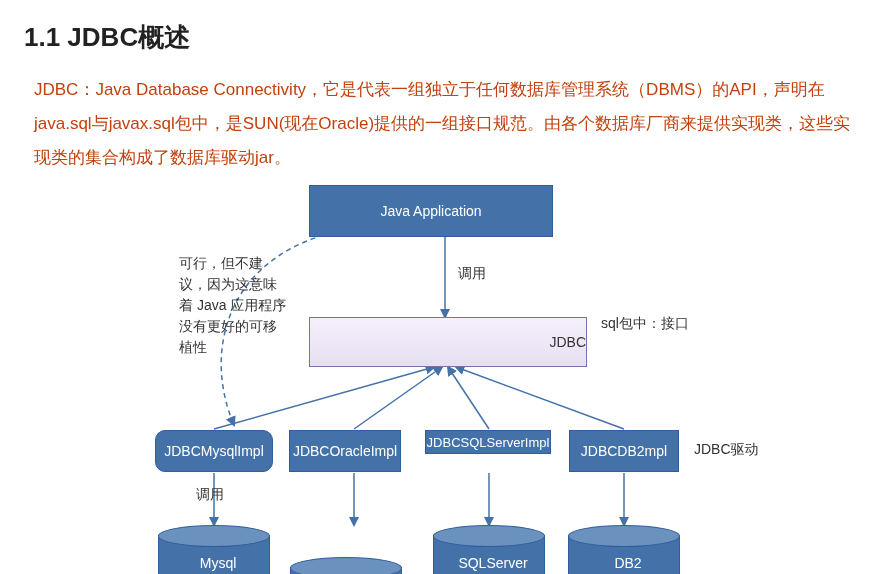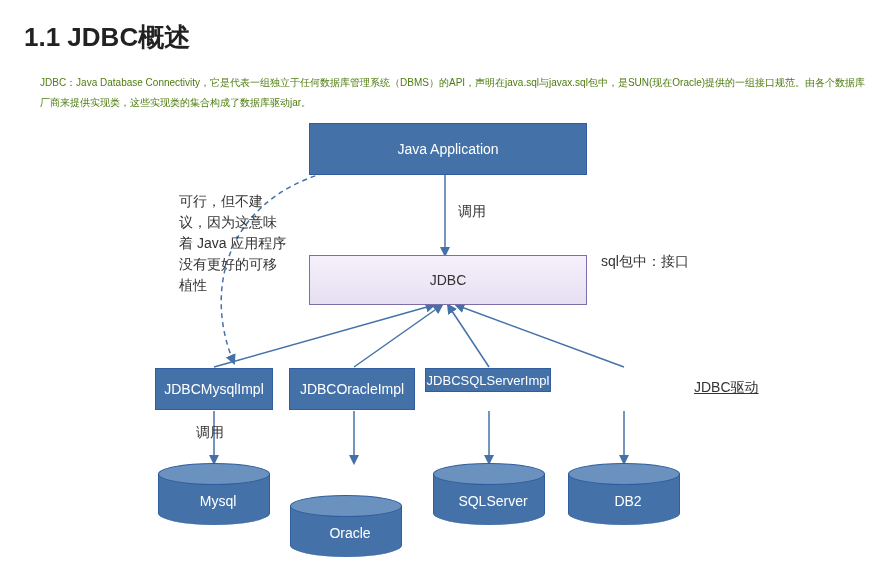--- a/index.html
+++ b/index.html
@@ -11,24 +11,24 @@
     color: #333;
     width: 890px;
   }
   h1.title {
     font-size: 26px;
     font-weight: 700;
     color: #222;
     margin: 0 0 18px 0;
   }
   p.desc {
-    font-size: 10px;
+    font-size: 17px;
     line-height: 2.0;
-    color: #4d7c0f;
-    margin: 0 0 10px 16px;
+    color: #c2410c;
+    margin: 0 0 10px 10px;
   }
   .diagram {
     position: relative;
     height: 430px;
     margin-top: 4px;
   }
   .box {
     position: absolute;
     display: flex;
     align-items: center;
@@ -38,20 +38,21 @@
     border: 1px solid #2f5d9e;
   }
   .box-blue {
     background: #4472a8;
     color: #fff;
   }
   .box-purple {
     background: linear-gradient(#f5f0fb, #e6dff2);
     color: #333;
     border: 1px solid #7d6da8;
+    justify-content: flex-end;
   }
   .note {
     position: absolute;
     font-size: 14px;
     color: #333;
     line-height: 1.5;
   }
   .cyl {
     position: absolute;
     width: 112px;
@@ -117,45 +118,48 @@
     <line x1="418" y1="182" x2="330" y2="244" stroke="#4472a8" stroke-width="1.5" marker-start="url(#arrow)"></line>
     <line x1="424" y1="182" x2="465" y2="244" stroke="#4472a8" stroke-width="1.5" marker-start="url(#arrow)"></line>
     <line x1="432" y1="182" x2="600" y2="244" stroke="#4472a8" stroke-width="1.5" marker-start="url(#arrow)"></line>
 
     <line x1="190" y1="288" x2="190" y2="340" stroke="#4472a8" stroke-width="1.5" marker-end="url(#arrow)"></line>
     <line x1="330" y1="288" x2="330" y2="340" stroke="#4472a8" stroke-width="1.5" marker-end="url(#arrow)"></line>
     <line x1="465" y1="288" x2="465" y2="340" stroke="#4472a8" stroke-width="1.5" marker-end="url(#arrow)"></line>
     <line x1="600" y1="288" x2="600" y2="340" stroke="#4472a8" stroke-width="1.5" marker-end="url(#arrow)"></line>
   </svg>
 
-  <div class="box box-blue" style="left:285px; top:0; width:278px; height:52px;">
+  <div class="box box-blue" style="left:285px; top:0; width:244px; height:52px;">
     <span>Java Application</span>
   </div>
 
   <div class="note" style="left:434px; top:78px;">调用</div>
 
   <div class="note" style="left:155px; top:68px; width:110px;">可行，但不建议，因为这意味着 Java 应用程序没有更好的可移植性</div>
 
   <div class="box box-purple" style="left:285px; top:132px; width:278px; height:50px;">
     <span>JDBC</span>
   </div>
 
   <div class="note" style="left:577px; top:128px;">sql包中：接口</div>
 
-  <div class="box box-blue" style="left:131px; top:245px; width:118px; height:42px;">
+  <div class="box box-blue" style="left:131px; top:245px; width:118px; height:42px;border-radius:10px;">
     <span>JDBCMysqlImpl</span>
   </div>
-  <div class="box box-blue" style="left:265px; top:245px; width:126px; height:42px;">
+  <div class="box box-blue" style="left:265px; top:245px; width:112px; height:42px;">
     <span>JDBCOracleImpl</span>
   </div>
   <div class="box box-blue" style="left:401px; top:245px; width:126px; height:24px; font-size:13px;">
     <span>JDBCSQLServerImpl</span>
   </div>
+  <div class="box box-blue" style="left:545px; top:245px; width:110px; height:42px;">
+    <span>JDBCDB2mpl</span>
+  </div>
 
-  <div class="note" style="left:670px; top:254px;text-decoration:underline;">JDBC驱动</div>
+  <div class="note" style="left:670px; top:254px;">JDBC驱动</div>
 
   <div class="note" style="left:172px; top:299px;">调用</div>
 
   <div class="cyl" style="left:134px; top:340px;">
     <div class="body"></div>
       <div class="top"></div>
     <div class="label">Mysql</div>
   </div>
   <div class="cyl" style="left:266px; top:340px;margin-top:32px;">
     <div class="body"></div>

